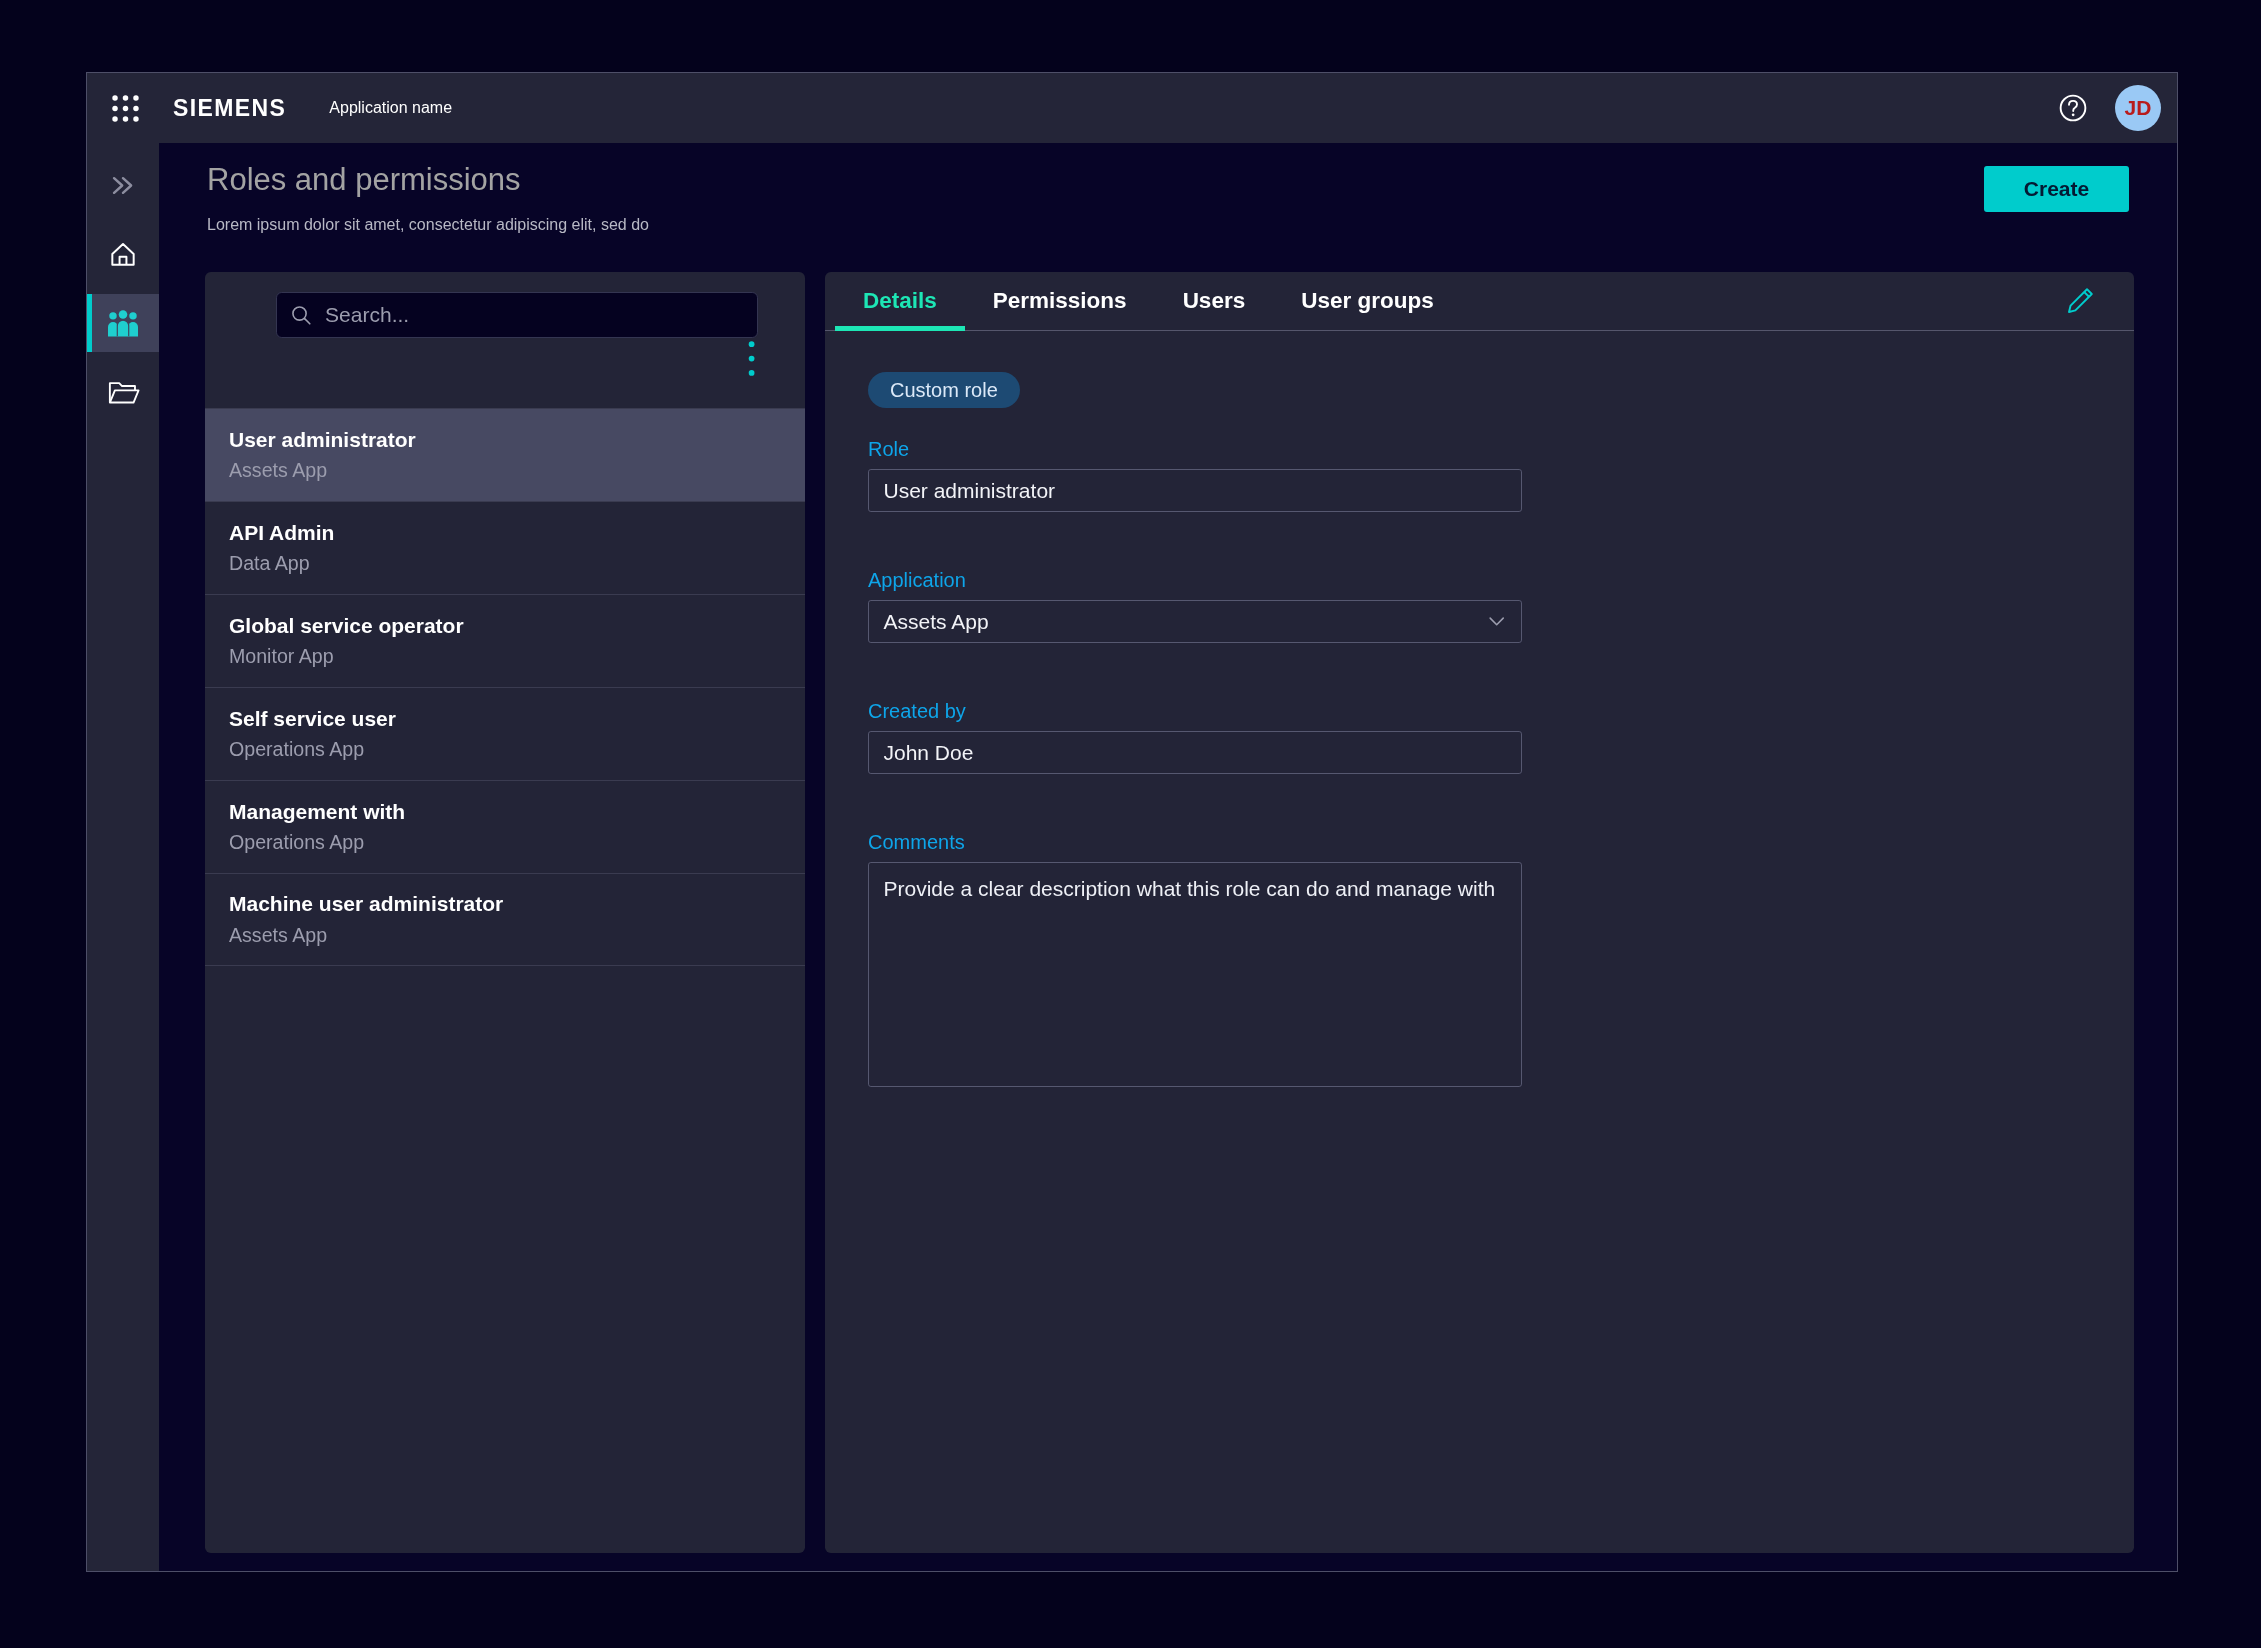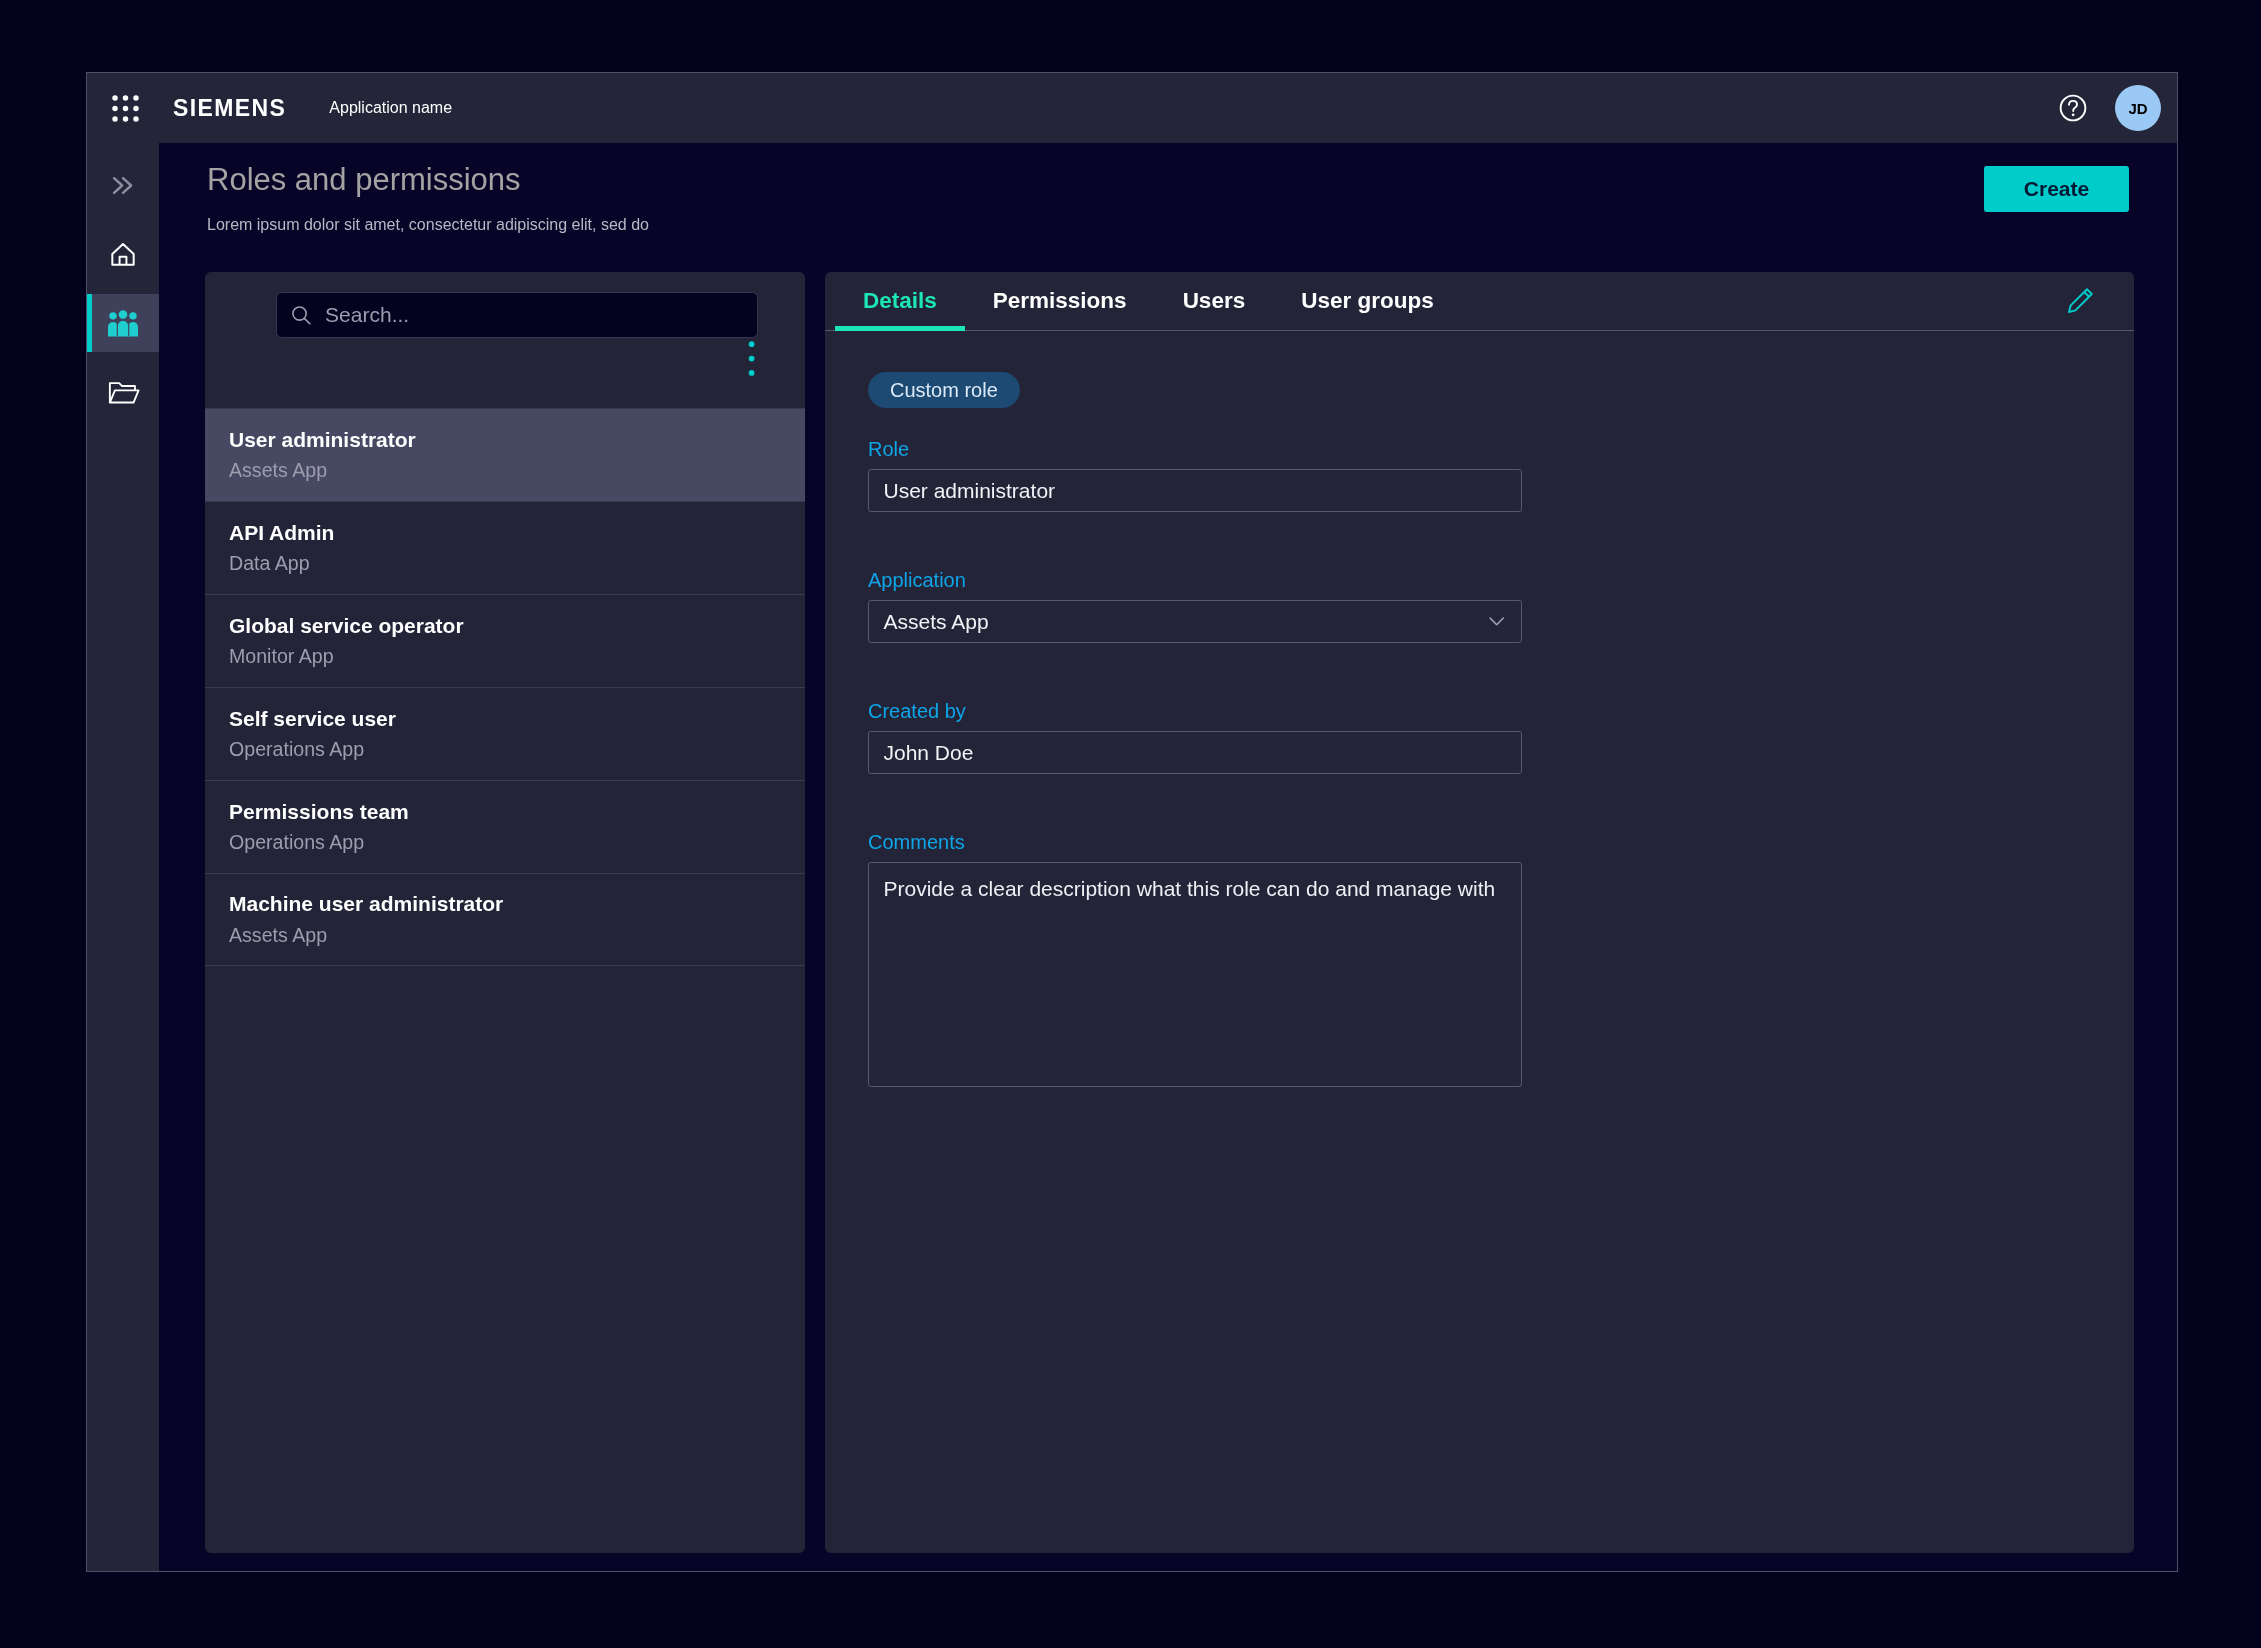--- a/index.html
+++ b/index.html
@@ -33,22 +33,22 @@
   }
   .logo {
     margin-left: 32px;
     font-size: 23px; font-weight: 700; letter-spacing: 1.4px; color: #ffffff;
   }
   .app-name { margin-left: 43px; font-size: 16px; color: #ffffff; }
   .topbar-right { margin-left: auto; display: flex; align-items: center; gap: 26px; }
   .help-btn { width: 32px; height: 32px; background: none; border: none; cursor: pointer; padding: 0; }
   .avatar {
     width: 46px; height: 46px; border-radius: 50%;
-    background: #9ac9f5; color: #000000;
-    font-size: 15px; font-weight: 700;
+    background: #9ac9f5; color: #b91c1c;
+    font-size: 21px; font-weight: 700;
     display: flex; align-items: center; justify-content: center;
     cursor: pointer;
   }
 
   
   .sidebar {
     position: absolute; top: 70px; left: 0; bottom: 0; width: 72px;
     background: #242538;
     padding-top: 13px;
     display: flex; flex-direction: column;
@@ -277,21 +277,21 @@
   </li>
         <li class="role-item">
     <div class="role-name">Global service operator</div>
     <div class="role-app">Monitor App</div>
   </li>
         <li class="role-item">
     <div class="role-name">Self service user</div>
     <div class="role-app">Operations App</div>
   </li>
         <li class="role-item">
-    <div class="role-name">Permissions team</div>
+    <div class="role-name">Management with</div>
     <div class="role-app">Operations App</div>
   </li>
         <li class="role-item">
     <div class="role-name">Machine user administrator</div>
     <div class="role-app">Assets App</div>
   </li>
       </ul>
   </section>
 
   <section class="details-card">

